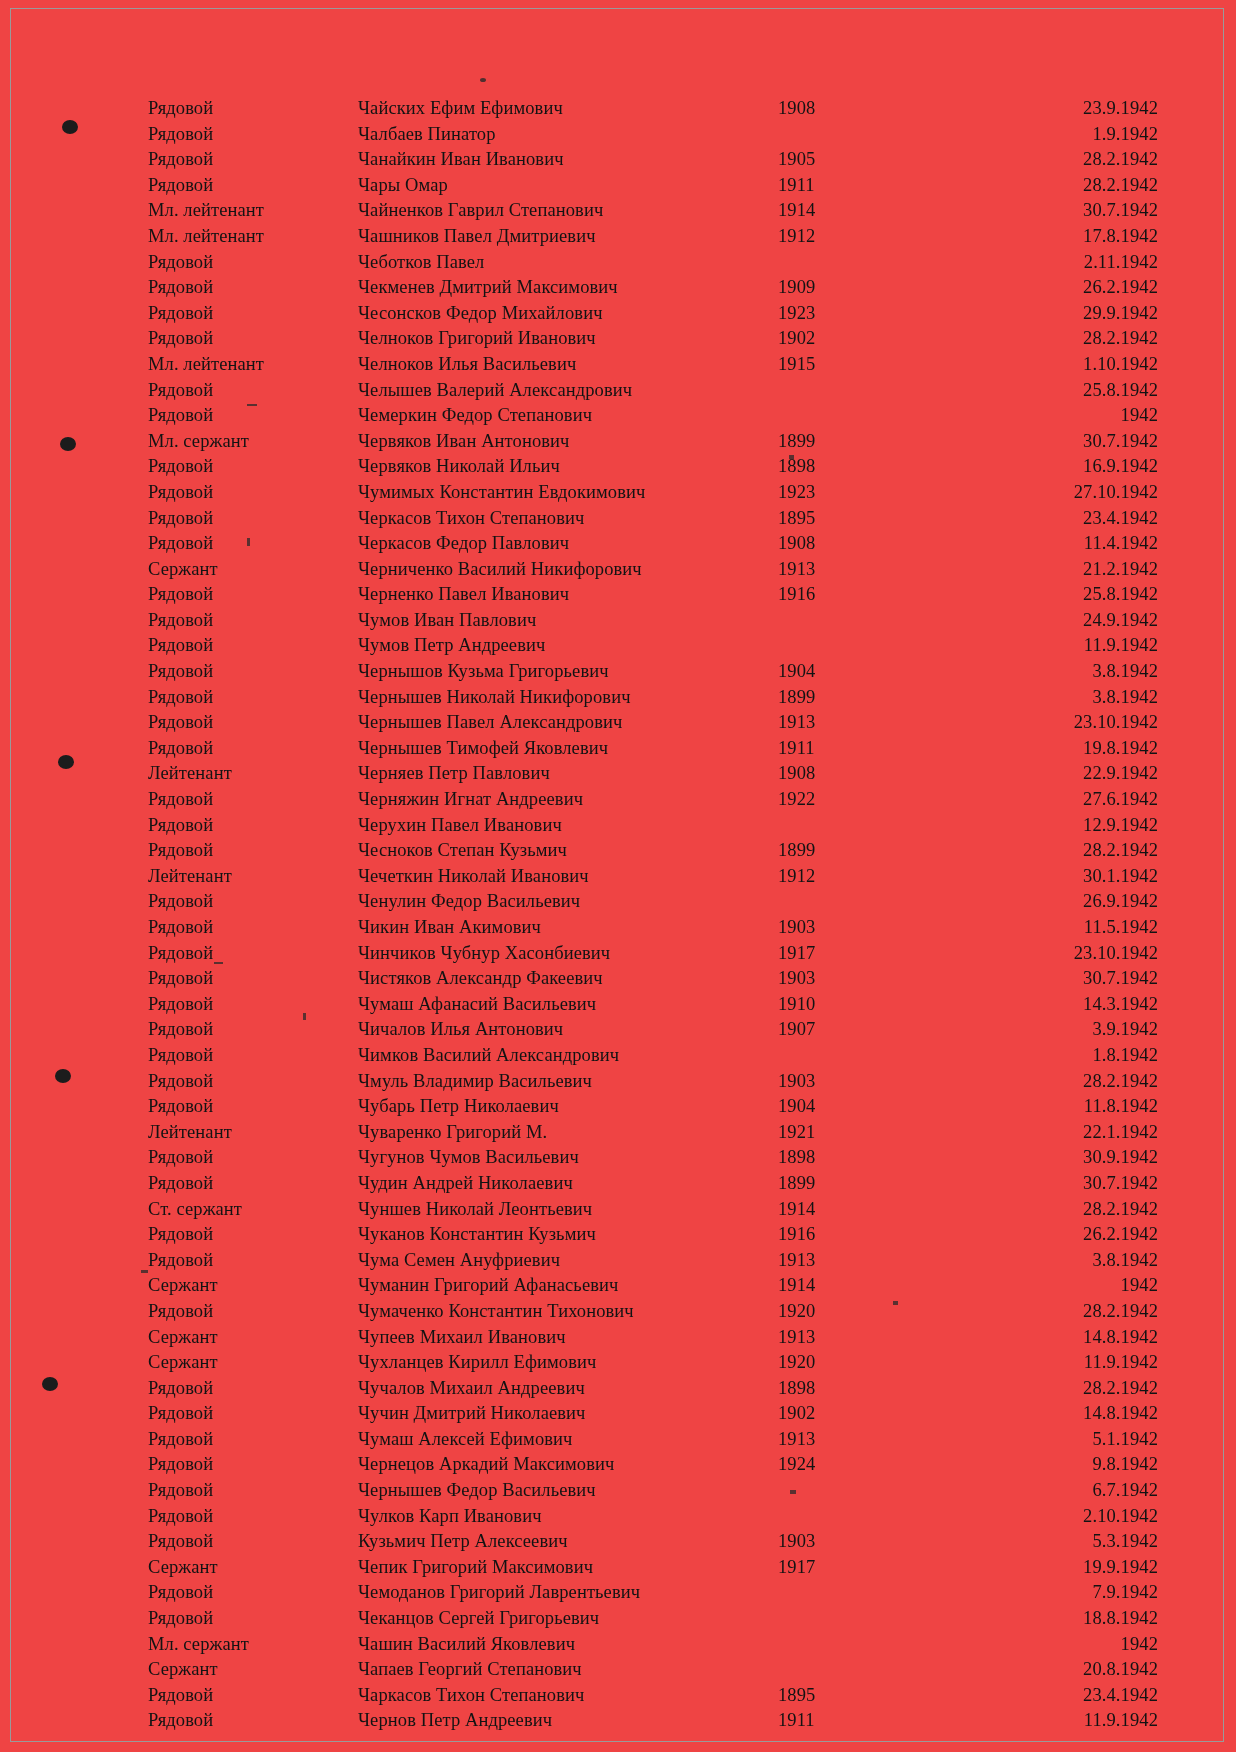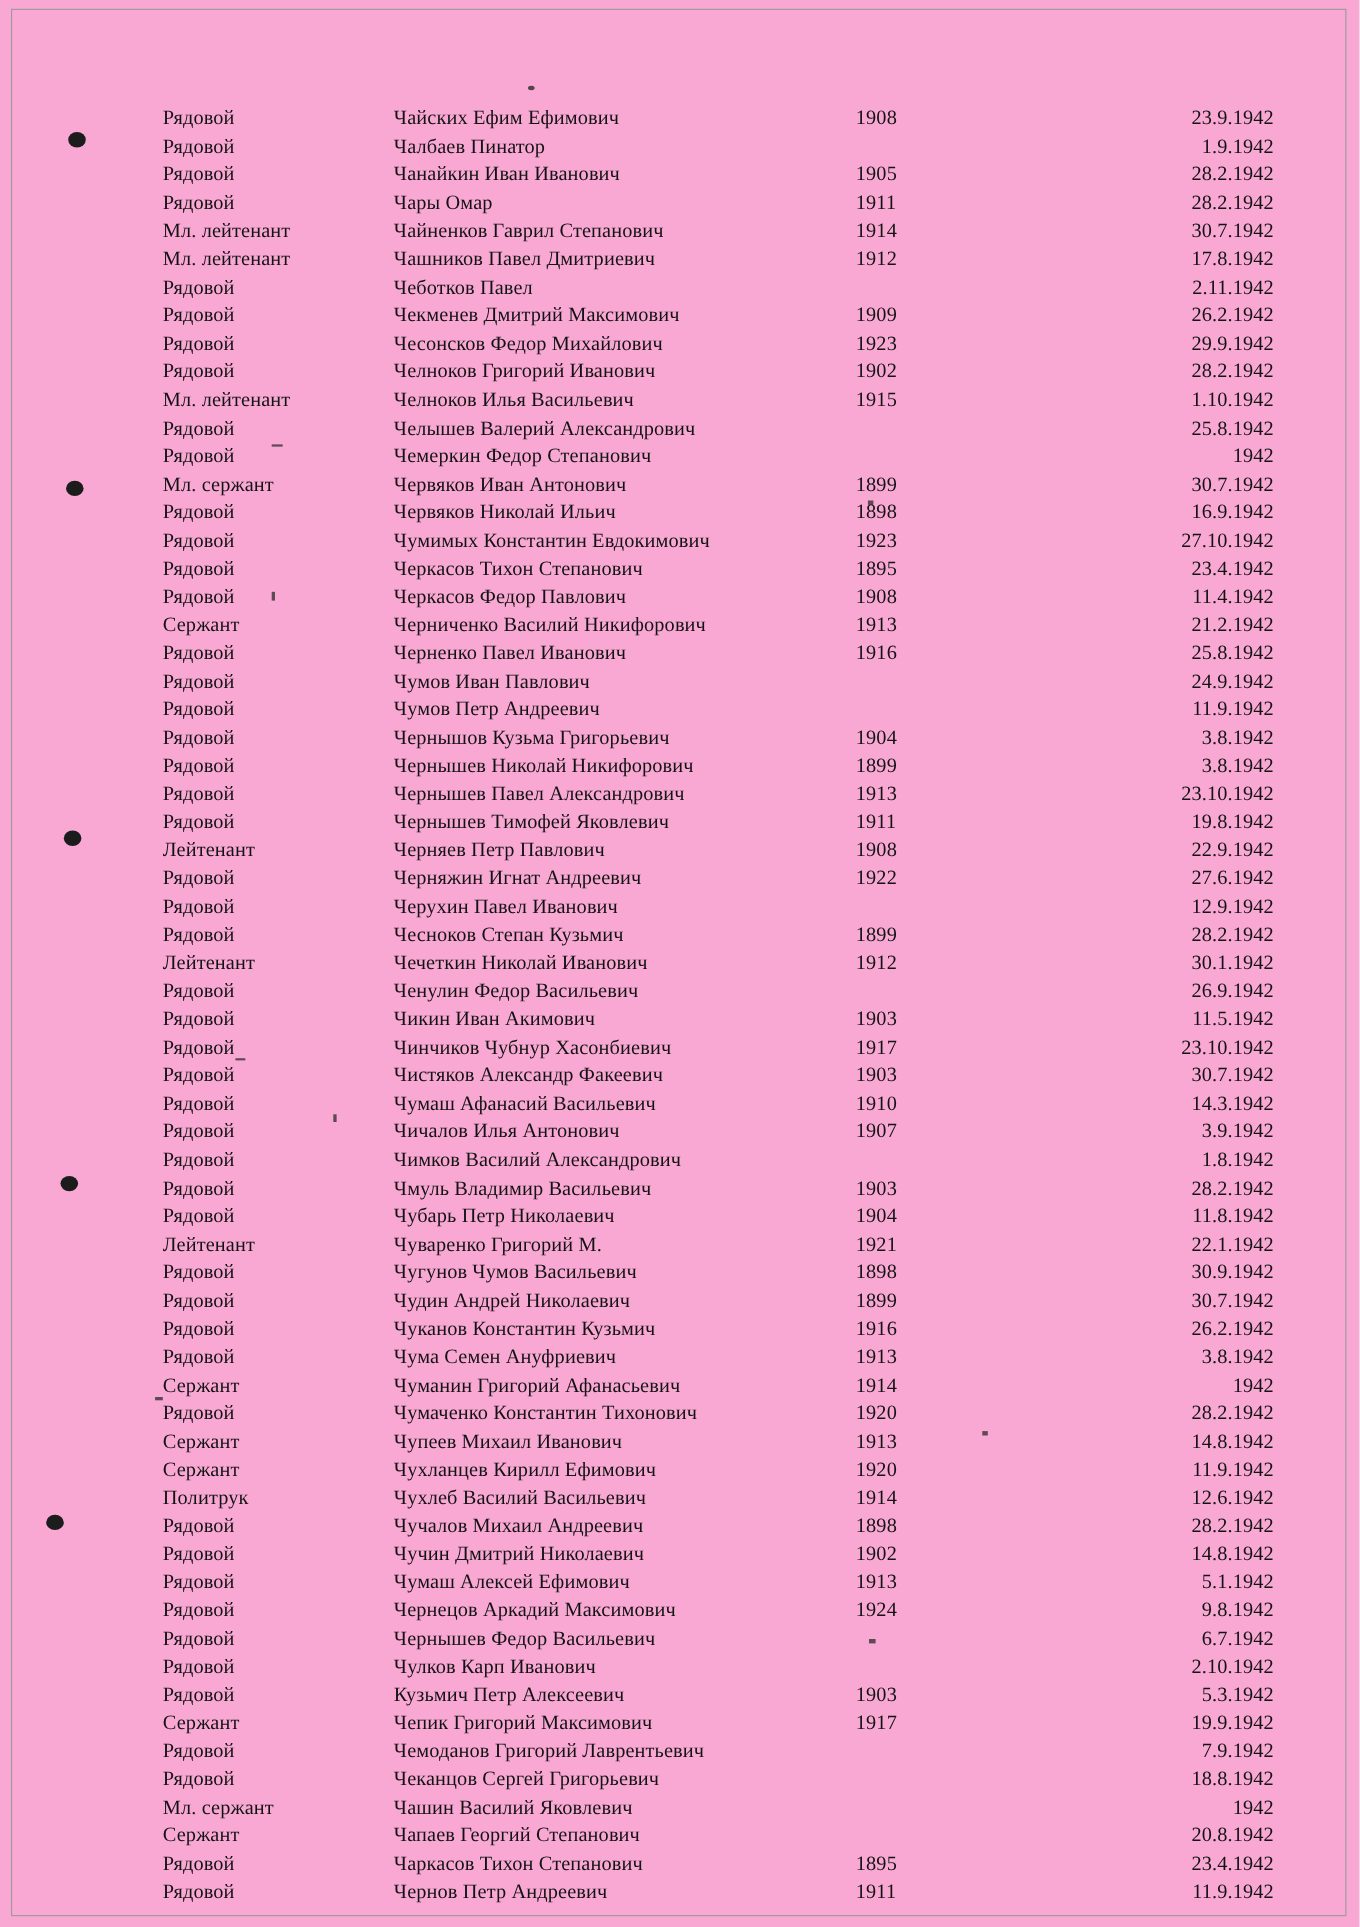--- a/index.html
+++ b/index.html
@@ -7,21 +7,21 @@
     padding: 0;
     background: #ffffff;
   }
   body {
     font-family: "Liberation Serif", serif;
   }
   .page {
     position: relative;
     width: 1236px;
     height: 1752px;
-    background: #f9a8d4;
+    background: #ef4444;
     overflow: hidden;
   }
   .page-border {
     position: absolute;
     left: 10px;
     top: 8px;
     width: 1214px;
     height: 1734px;
     border: 1px solid #9a9a9a;
     box-sizing: border-box;
@@ -373,20 +373,26 @@
             <td class="year">1898</td>
             <td class="date">30.9.1942</td>
           </tr>
           <tr>
             <td class="rank">Рядовой</td>
             <td class="name">Чудин Андрей Николаевич</td>
             <td class="year">1899</td>
             <td class="date">30.7.1942</td>
           </tr>
           <tr>
+            <td class="rank">Ст. сержант</td>
+            <td class="name">Чуншев Николай Леонтьевич</td>
+            <td class="year">1914</td>
+            <td class="date">28.2.1942</td>
+          </tr>
+          <tr>
             <td class="rank">Рядовой</td>
             <td class="name">Чуканов Константин Кузьмич</td>
             <td class="year">1916</td>
             <td class="date">26.2.1942</td>
           </tr>
           <tr>
             <td class="rank">Рядовой</td>
             <td class="name">Чума Семен Ануфриевич</td>
             <td class="year">1913</td>
             <td class="date">3.8.1942</td>
@@ -407,26 +413,20 @@
             <td class="rank">Сержант</td>
             <td class="name">Чупеев Михаил Иванович</td>
             <td class="year">1913</td>
             <td class="date">14.8.1942</td>
           </tr>
           <tr>
             <td class="rank">Сержант</td>
             <td class="name">Чухланцев Кирилл Ефимович</td>
             <td class="year">1920</td>
             <td class="date">11.9.1942</td>
-          </tr>
-          <tr>
-            <td class="rank">Политрук</td>
-            <td class="name">Чухлеб Василий Васильевич</td>
-            <td class="year">1914</td>
-            <td class="date">12.6.1942</td>
           </tr>
           <tr>
             <td class="rank">Рядовой</td>
             <td class="name">Чучалов Михаил Андреевич</td>
             <td class="year">1898</td>
             <td class="date">28.2.1942</td>
           </tr>
           <tr>
             <td class="rank">Рядовой</td>
             <td class="name">Чучин Дмитрий Николаевич</td>

